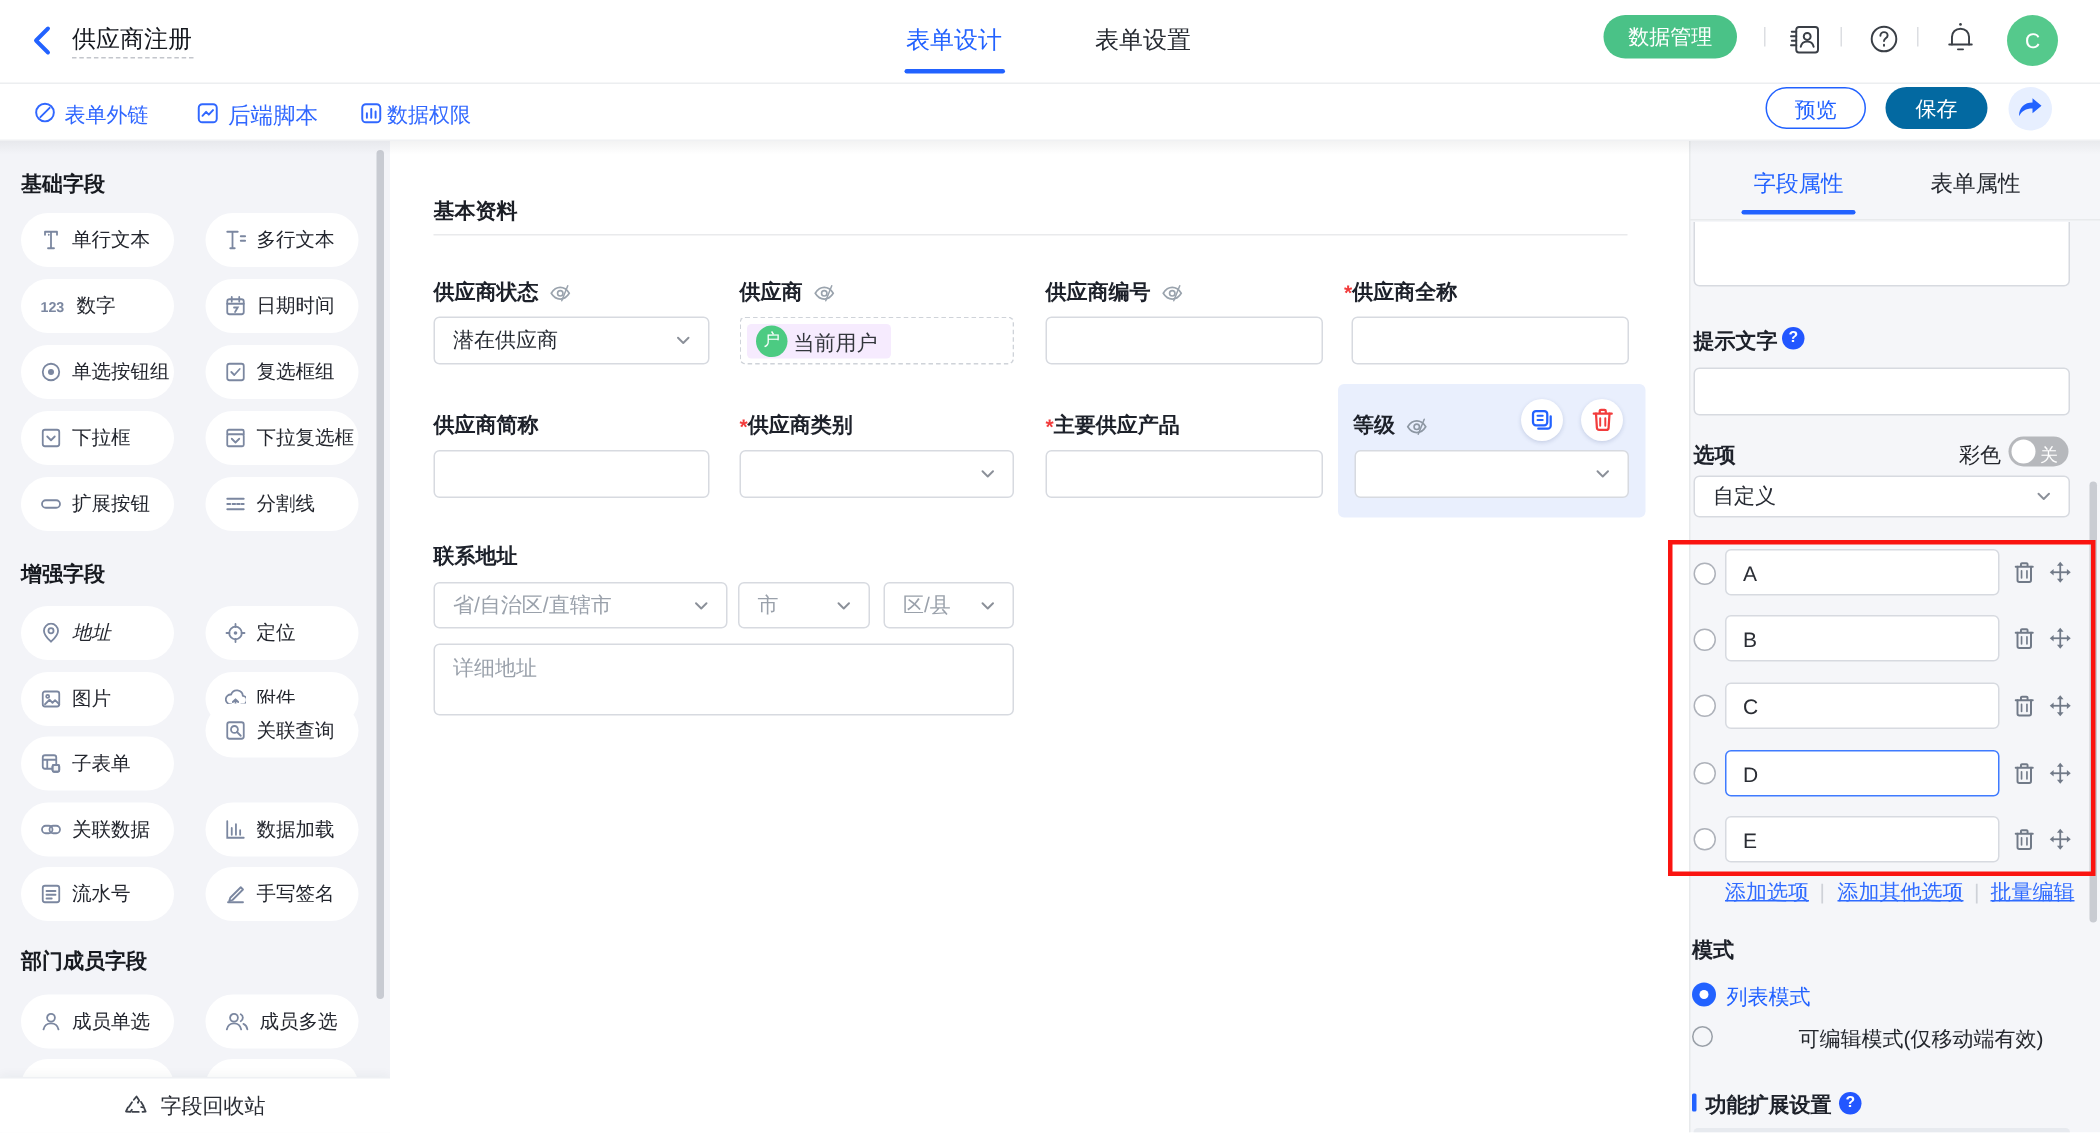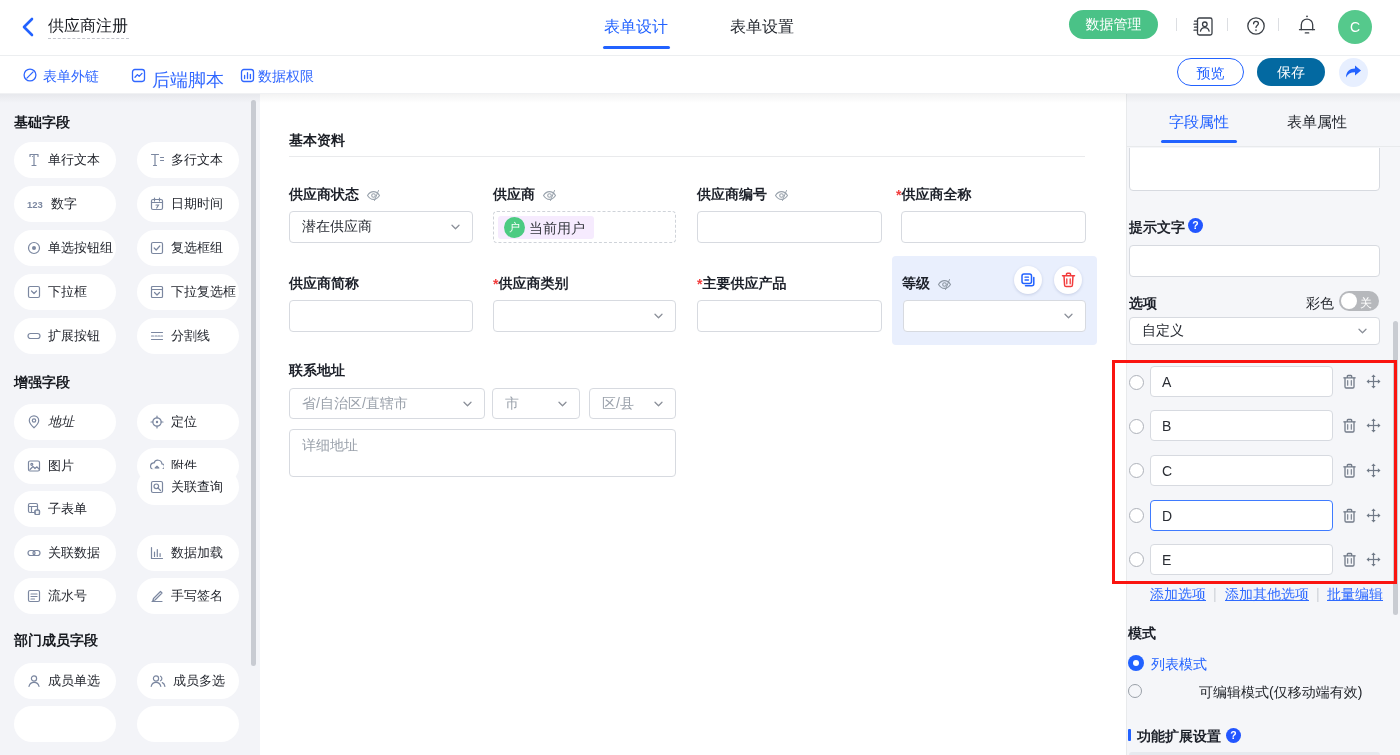--- a/index.html
+++ b/index.html
@@ -62,21 +62,21 @@
 <div class="abs" style="left:0;top:56px;width:1400px;height:38px;background:#fff;border-bottom:1px solid #f0f1f3;box-sizing:border-box;z-index:29;">
   <svg class="abs" style="left:22px;top:11px;" width="16" height="16" viewBox="0 0 16 16" fill="none" stroke="#3067ff" stroke-width="1.3" stroke-linecap="round">
     <circle cx="8" cy="8" r="5.9"></circle>
     <path d="M4.9 11.1 L11.1 4.9"></path>
   </svg>
   <div class="abs" style="left:43px;top:12px;font-size:14px;color:#3067ff;">表单外链</div>
   <svg class="abs" style="left:131px;top:12px;" width="15" height="15" viewBox="0 0 15 15" fill="none" stroke="#3067ff" stroke-width="1.3" stroke-linecap="round" stroke-linejoin="round">
     <rect x="1.5" y="1.5" width="12" height="12" rx="2.4"></rect>
     <path d="M4 9.2 L6.4 6.6 L8.2 8.4 L11 5.4"></path>
   </svg>
-  <div class="abs" style="left:152px;top:12px;font-size:18px;color:#3067ff;">后端脚本</div>
+  <div class="abs" style="left:152px;top:12px;font-size:15px;color:#3067ff;">后端脚本</div>
   <svg class="abs" style="left:240px;top:12px;" width="15" height="15" viewBox="0 0 15 15" fill="none" stroke="#3067ff" stroke-width="1.3" stroke-linecap="round">
     <rect x="1.5" y="1.5" width="12" height="12" rx="2.4"></rect>
     <path d="M4.6 10.5 V7.5 M7.5 10.5 V4.7 M10.4 10.5 V6.3"></path>
   </svg>
   <div class="abs" style="left:258px;top:12px;font-size:14px;color:#3067ff;">数据权限</div>
   <div class="abs" style="left:1177px;top:2px;width:67px;height:28px;border:1px solid #2262ff;border-radius:15px;color:#2262ff;font-size:14px;text-align:center;line-height:28px;box-sizing:border-box;background:#fff;">预览</div>
   <div class="abs" style="left:1257px;top:2px;width:68px;height:28px;background:#0369a1;border-radius:15px;color:#fff;font-size:14px;text-align:center;line-height:28px;">保存</div>
   <div class="abs" style="left:1339px;top:2px;width:29px;height:29px;border-radius:50%;background:#e7efff;">
     <svg class="abs" style="left:6px;top:7px;" width="17" height="15" viewBox="0 0 17 15">
         <path d="M10 0.5 L16 5.5 L10 10.5 L10 7.3 C5.5 7.3 2.8 9 1 12.5 C1 6.5 4.8 3.4 10 3.4 Z" fill="#2262ff"></path>
@@ -240,20 +240,29 @@
 <div class="fb" style="left:137px;top:569px;">
       <svg width="16" height="14" viewBox="0 0 16 14" fill="none" stroke="#7b87a0" stroke-width="1.2" stroke-linecap="round">
         <circle cx="6" cy="4.5" r="2.6"></circle>
         <path d="M1.2 12.3c.6-2.6 2.4-4 4.8-4s4.2 1.4 4.8 4"></path>
         <path d="M10.5 2.2a2.6 2.6 0 0 1 0 4.6M12.3 8.6c1.4.6 2.3 1.9 2.6 3.7"></path>
       </svg>
       <span>成员多选</span>
     </div>
 <div class="fb" style="left:14px;top:612px;"></div>
 <div class="fb" style="left:137px;top:612px;"></div>
+<div class="abs" style="left:0;top:624px;width:260px;height:37px;background:#ffffff;border-top:1px solid #eef0f3;box-shadow:0 -2px 6px rgba(30,40,60,0.04);display:flex;align-items:center;justify-content:center;">
+  <svg width="16" height="15" viewBox="0 0 16 15" fill="none" stroke="#3d424b" stroke-width="1.2" stroke-linecap="round" stroke-linejoin="round">
+        <path d="M6.2 3.2L8 1l1.8 2.6-.9 1.6"></path>
+        <path d="M2.3 8.3L1 11l2.9.3 1-1.5"></path>
+        <path d="M12 11.2l2.1-.2-1.2-2.8-1.8-.1"></path>
+        <path d="M5.3 11.3h4.2M5 4.8L2.9 8M11 4.6l1.7 2.9"></path>
+      </svg>
+  <span style="margin-left:8px;font-size:14px;color:#2a2d34;">字段回收站</span>
+</div>
 <div class="abs" style="left:251px;top:6px;width:5px;height:566px;background:#c8cbd2;border-radius:3px;"></div>
 </div>
 
 <div class="abs" style="left:260px;top:94px;width:866px;height:661px;background:#fff;">
 <div class="abs" style="left:29px;top:38px;font-weight:bold;font-size:14px;color:#1b1e25;">基本资料</div>
 <div class="abs" style="left:29px;top:62px;width:796px;height:1px;background:#e9eaec;"></div>
 
 <div class="lab" style="left:29px;top:92px;">供应商状态<svg class="eye" width="15" height="13" viewBox="0 0 15 13" fill="none" stroke="#9aa3ad" stroke-width="1.1" stroke-linecap="round">
         <path d="M1.5 6.5c1.6-2.6 3.6-3.9 6-3.9s4.4 1.3 6 3.9c-1.6 2.6-3.6 3.9-6 3.9s-4.4-1.3-6-3.9z"></path>
         <circle cx="7.5" cy="6.5" r="1.8"></circle>

